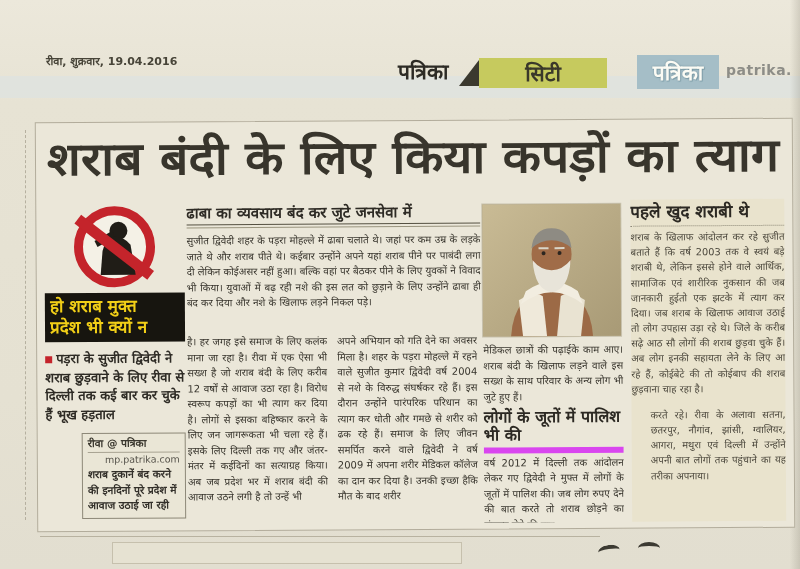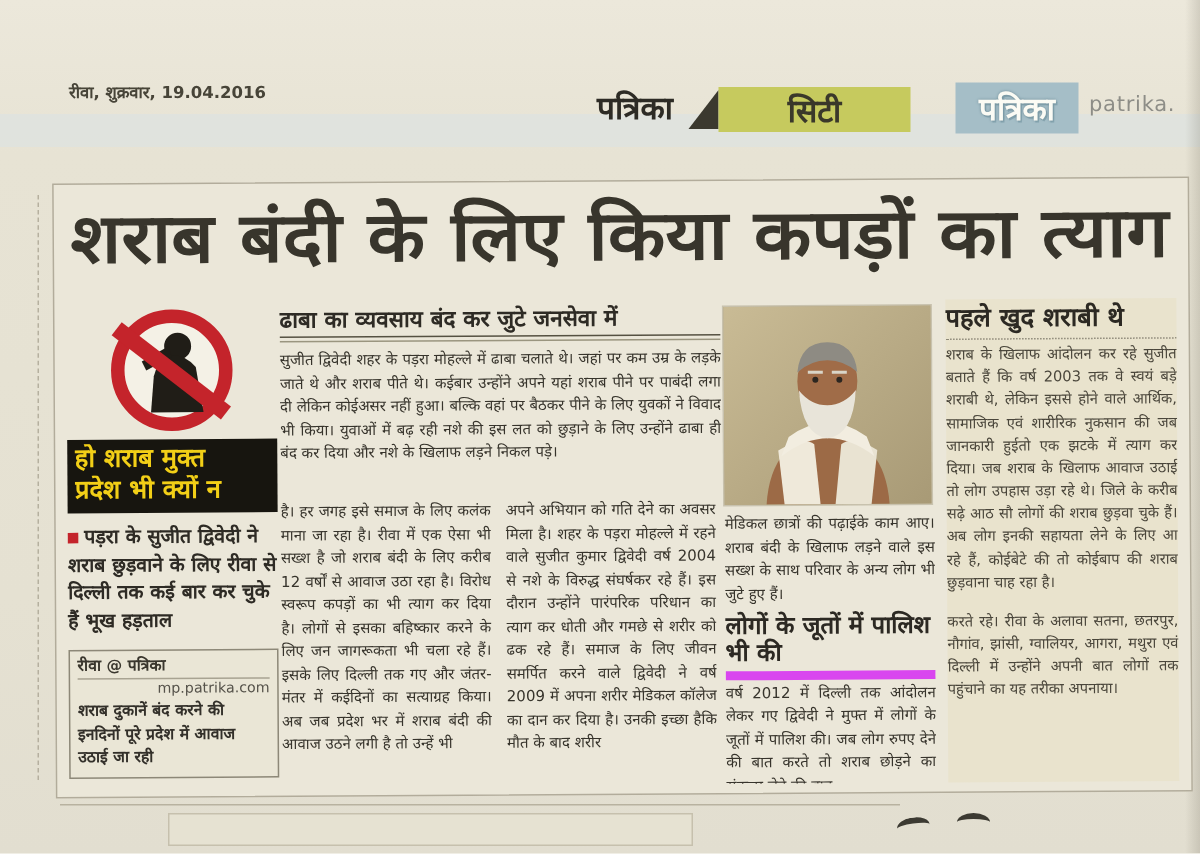--- a/index.html
+++ b/index.html
@@ -14,56 +14,56 @@
 
   
   .date{position:absolute;left:46px;top:53px;font-size:11px;font-weight:bold;color:#474438;}
   .brand-left{position:absolute;left:398px;top:57px;font-size:21px;font-weight:bold;color:#2d2b25;}
   .tri{position:absolute;left:459px;top:60px;width:0;height:0;border-bottom:26px solid #3b392f;border-left:20px solid transparent;}
   .city-bar{position:absolute;left:479px;top:58px;width:128px;height:30px;background:#c6ca5e;
     display:flex;align-items:center;justify-content:center;font-size:21px;font-weight:bold;color:#3a382a;}
   .brand-box{position:absolute;left:637px;top:55px;width:82px;height:34px;background:#a5bec7;
     display:flex;align-items:center;justify-content:center;font-size:21px;font-weight:bold;color:#fbfbf4;
     text-shadow:0 0 2px #6d8b97, 1px 1px 0 #86a5b0;}
-  .brand-url{position:absolute;left:726px;top:62px;font-size:14px;font-weight:normal;color:#8d8d87;letter-spacing:.5px;}
+  .brand-url{position:absolute;left:726px;top:62px;font-size:14px;font-weight:bold;color:#8d8d87;letter-spacing:.5px;}
 
   
   .article{position:absolute;left:36px;top:120px;width:756px;height:408px;
     border:1px solid #b2ac9b;background:#ebe7d9;transform:rotate(-0.35deg);}
   .headline-wrap{position:absolute;left:8px;top:4px;width:740px;height:66px;}
 
   .sidebar{position:absolute;left:8px;top:82px;width:140px;}
   .noalc{display:block;margin:0 auto 4px auto;}
   .slogan{background:#17150f;color:#f2cf17;font-weight:bold;font-size:17px;line-height:1.22;
     padding:3px 5px 5px 5px;text-align:left;}
   .slogan span{display:block;white-space:nowrap;overflow:hidden;}
   .highlight{margin-top:8px;font-size:13px;font-weight:bold;line-height:1.42;color:#2e2b25;text-align:left;}
   .bullet{display:inline-block;width:7px;height:7px;background:#c4242b;margin-right:4px;}
-  .creditbox{margin-top:9px;border:1px solid #8d8878;padding:2px 5px 5px 5px;background:#eae6d6;}
+  .creditbox{margin-top:9px;border:1px solid #8d8878;padding:2px 5px 5px 5px;background:#eae6d6;margin-left:36px;}
   .byline{font-size:10.5px;font-weight:bold;color:#3a372e;border-bottom:1px solid #a8a392;padding-bottom:2px;}
   .website{font-size:9.5px;text-align:right;color:#55524a;margin-top:1px;}
   .creditnote{font-size:10.5px;font-weight:bold;line-height:1.45;margin-top:2px;color:#33302a;}
 
   .lead{position:absolute;left:150px;top:80px;width:294px;height:130px;overflow:hidden;}
   .lead h2{margin:0;font-size:15px;font-weight:bold;color:#2e2b25;padding-bottom:2px;border-bottom:1px solid #555142;}
   .lead .rule2{height:1px;background:#9a957f;margin:2px 0 5px 0;}
   .bodytext{font-size:10px;line-height:1.55;text-align:justify;color:#37342c;margin:0;}
 
   .photo{position:absolute;left:446px;top:84px;width:138px;height:132px;background:#b5a783;
     box-shadow:0 0 0 1px #c8c2ae;}
   .col{position:absolute;overflow:hidden;}
   .col1{left:150px;top:212px;width:140px;height:190px;}
   .col2{left:300px;top:212px;width:140px;height:190px;}
   .col3{left:446px;top:222px;width:140px;height:180px;}
   .col3 h3{margin:4px 0 2px 0;font-size:16px;line-height:1.12;font-weight:bold;color:#2c2923;
     border-bottom:6px solid #d946ef;padding-bottom:3px;}
   .col4{left:594px;top:80px;width:154px;height:322px;background:#e9e3cd;}
   .col4 h3{margin:0 0 3px 0;font-size:17px;font-weight:bold;color:#2c2923;border-bottom:1px dotted #8d8878;padding-bottom:3px;}
   .col4 .bodytext{color:#4a463b;font-size:9.8px;}
-  .col4 .more{margin-top:11px;}
+  .col4 .more{margin-top:11px;margin-left:19px;}
 
   
   .bottom-line{position:absolute;left:40px;top:536px;width:560px;height:0;border-top:1px solid #b8b2a0;}
   .remnant-box{position:absolute;left:112px;top:542px;width:348px;height:20px;border:1px solid #c6c0ad;background:#e6e2d2;}
   .mark{position:absolute;width:22px;height:8px;border-top:4px solid #3c3a32;border-radius:50% 50% 0 0;}
   .m1{left:598px;top:545px;transform:rotate(-8deg);}
   .m2{left:638px;top:542px;}
 </style>
 </head>
 <body>

